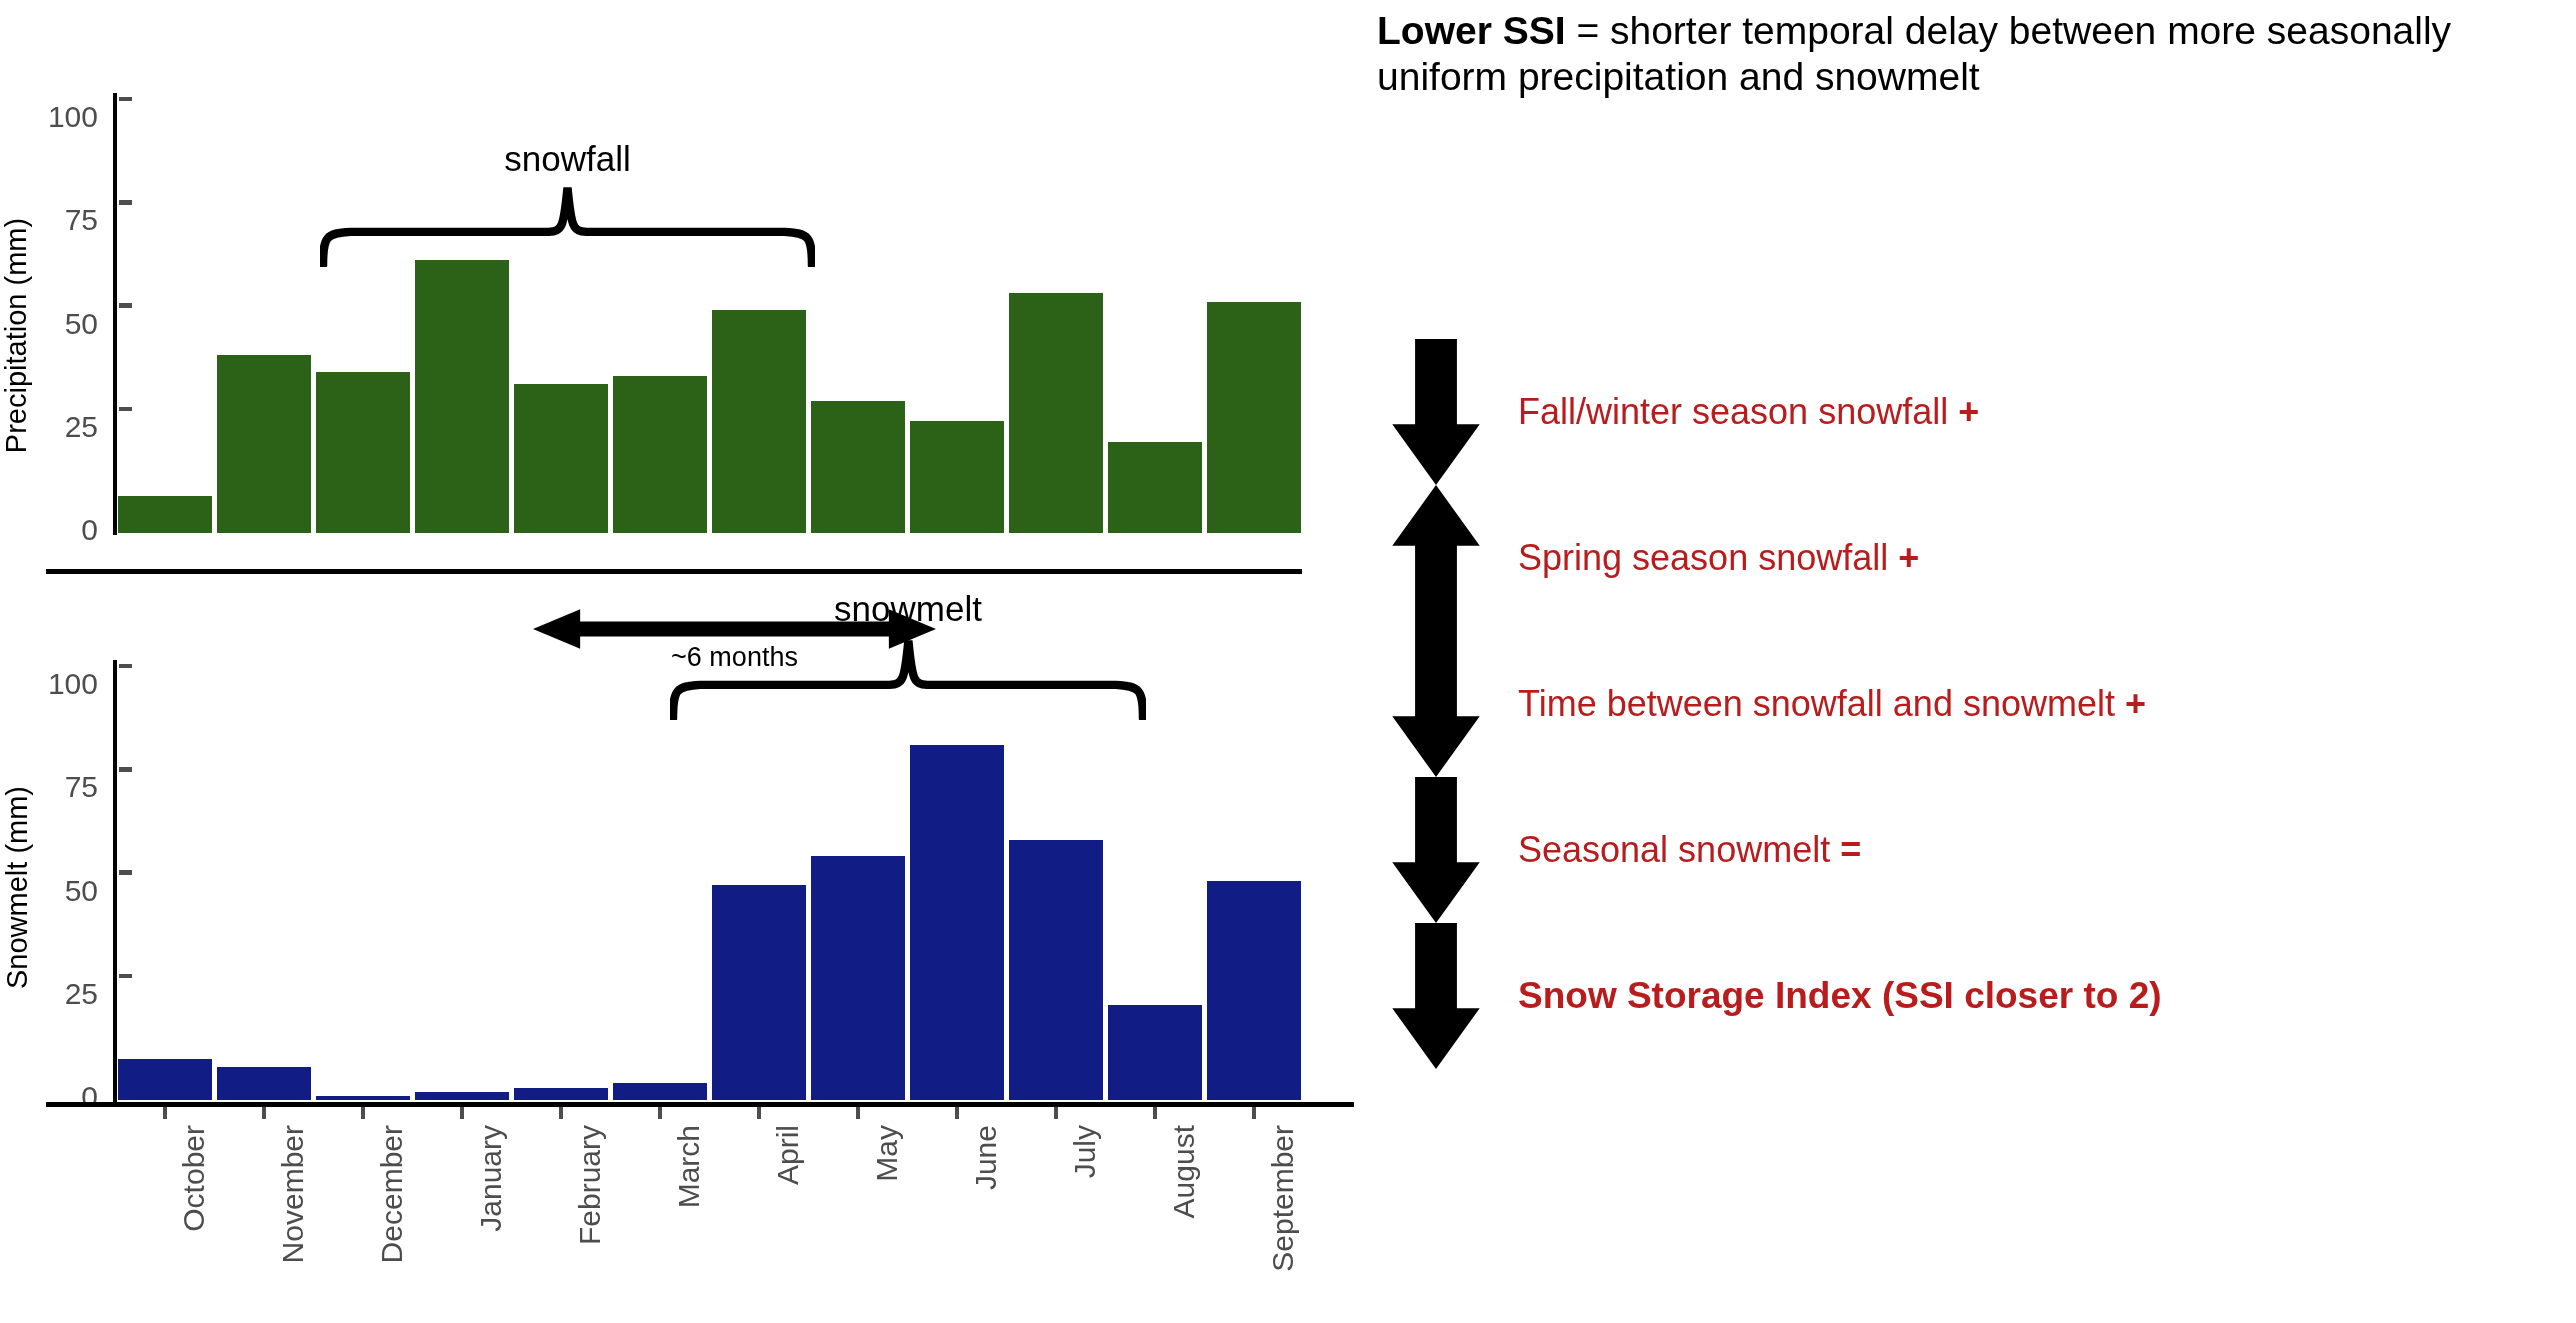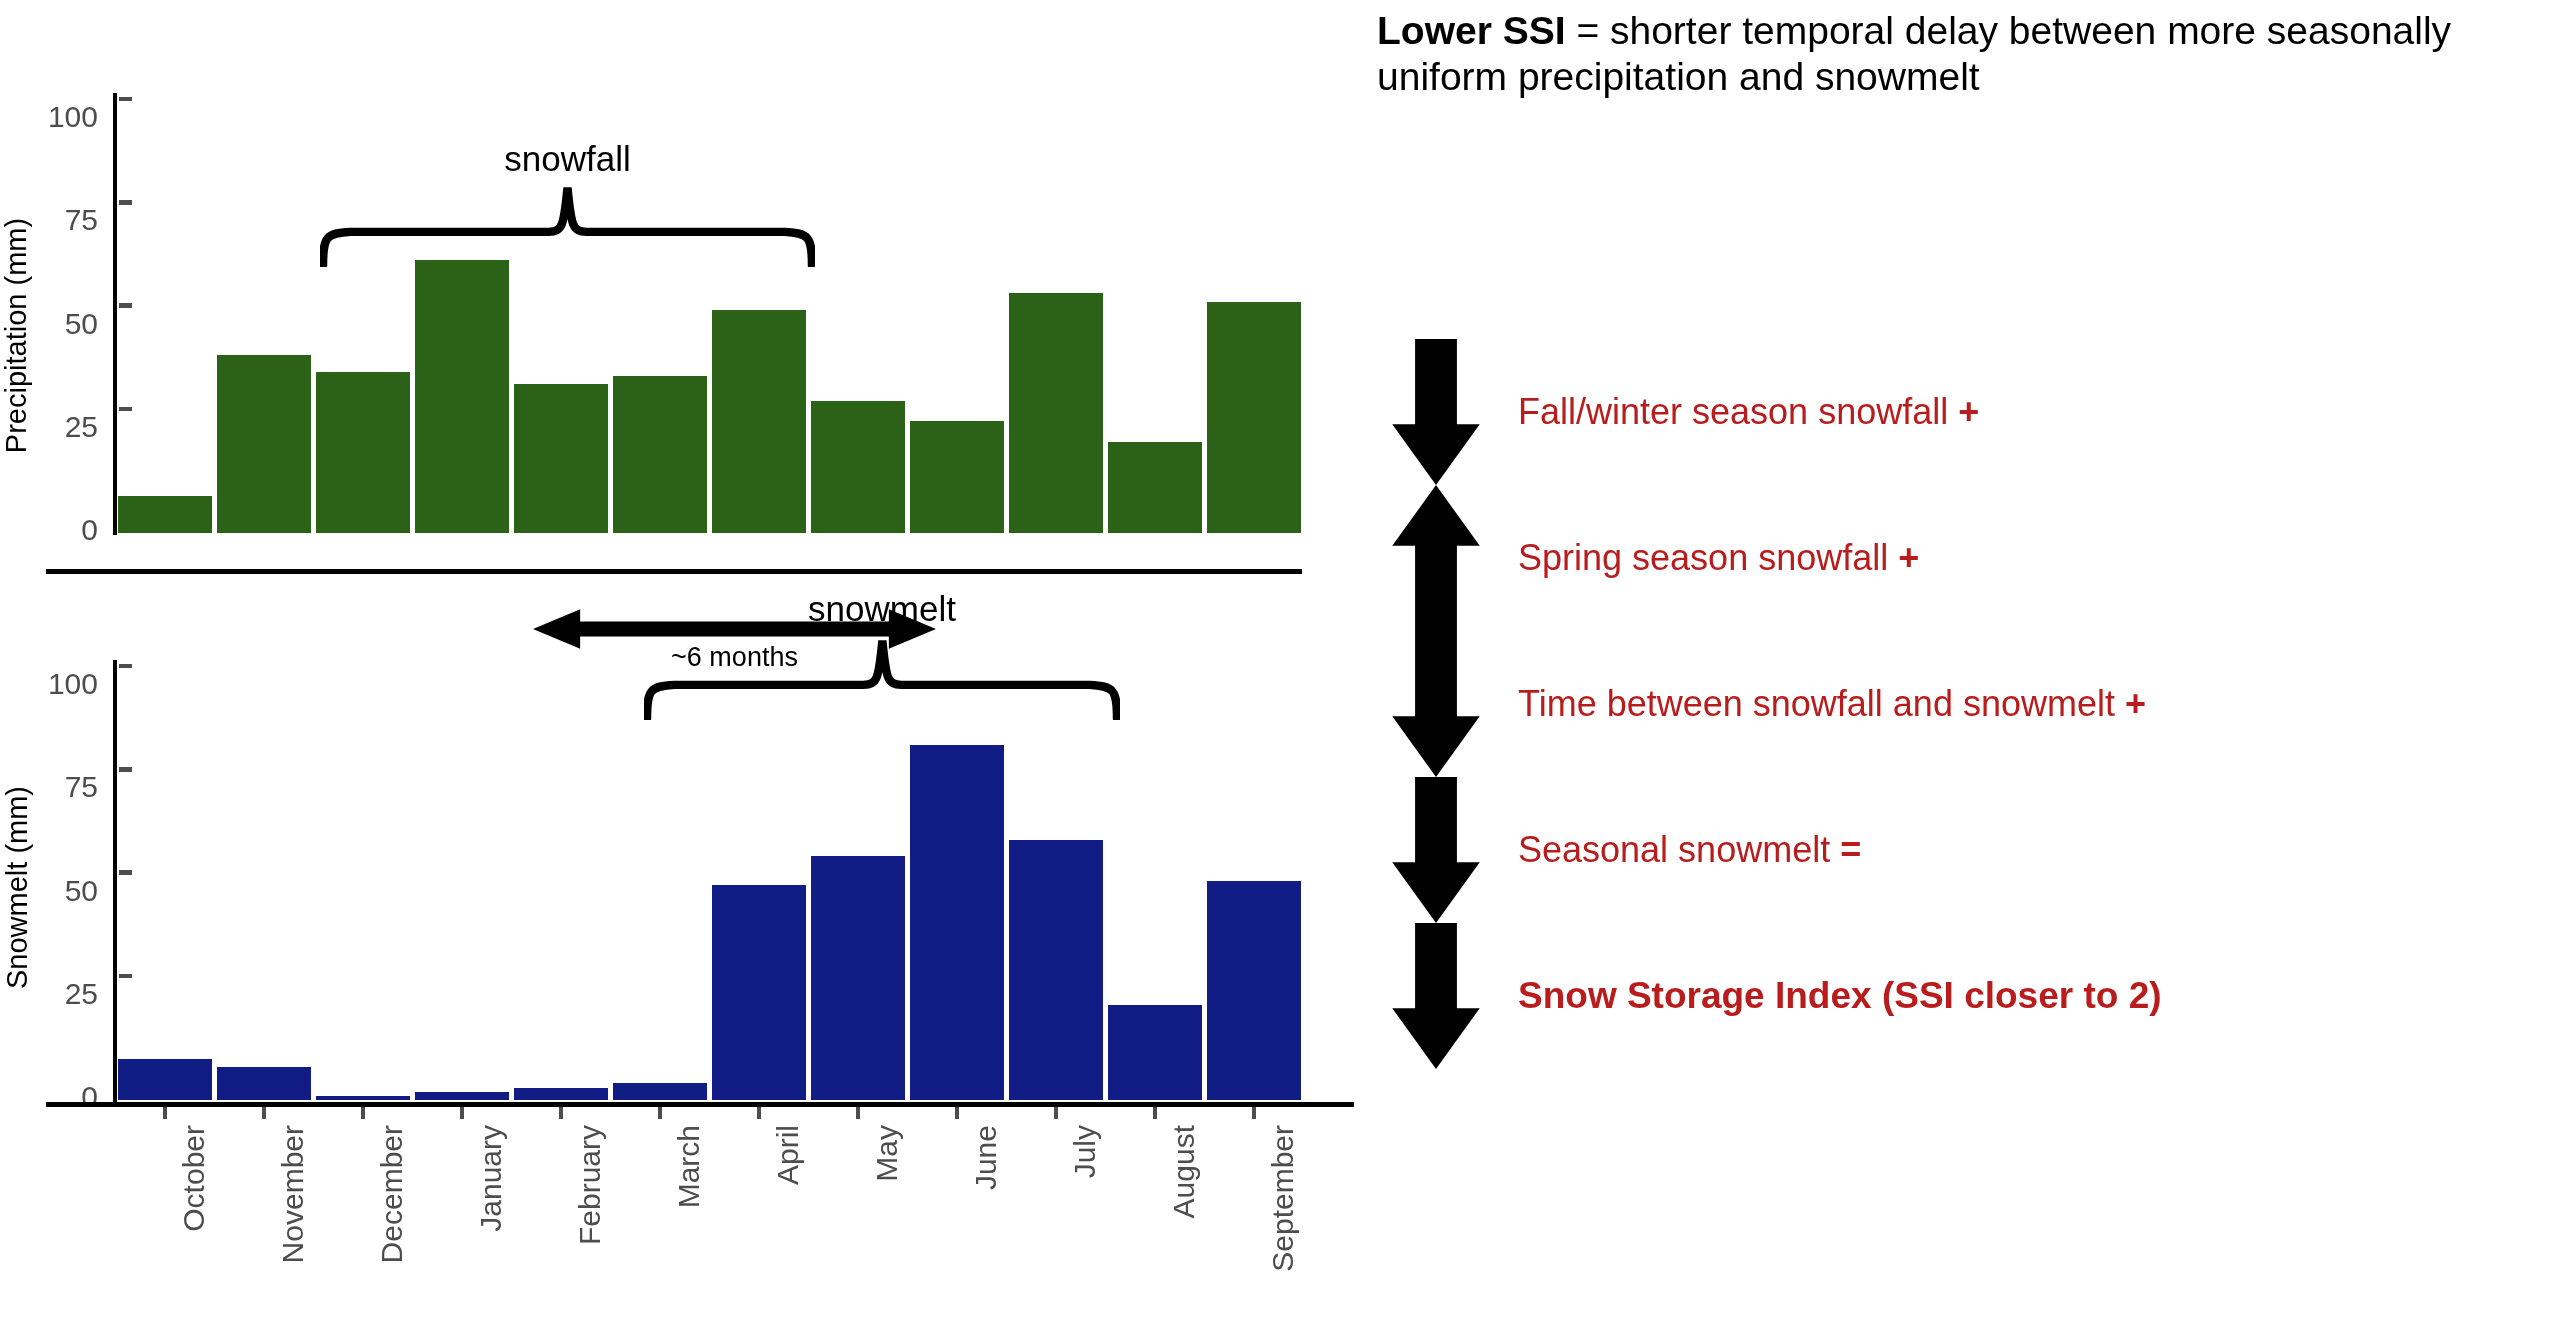--- a/index.html
+++ b/index.html
@@ -345,21 +345,21 @@
           <div class="bar blue" style="height: 3.80952%;"></div>
           <div class="bar blue" style="height: 49.5238%;"></div>
           <div class="bar blue" style="height: 56.1905%;"></div>
           <div class="bar blue" style="height: 81.9048%;"></div>
           <div class="bar blue" style="height: 60%;"></div>
           <div class="bar blue" style="height: 21.9048%;"></div>
           <div class="bar blue" style="height: 50.4762%;"></div>
         </div>
     </div>
 
-    <div class="brace-wrap" style="left:644px; top:-15px; width:476px; height:84px;">
+    <div class="brace-wrap" style="left:670px; top:-15px; width:476px; height:84px;">
       <div class="brace-label" style="top:-47px;">snowmelt</div>
       <svg width="476" height="84" viewBox="0 0 625 110" preserveAspectRatio="none">
         <path d="M4,108 C4,70 8,66 40,64 L288,64 C306,63 308,58 313,6 C318,58 320,63 338,64 L585,64 C617,66 621,70 621,108" fill="none" stroke="#000" stroke-width="11" stroke-linecap="round"></path>
       </svg>
     </div>
   </div>
 
   <div id="xaxis">
     <div class="axis-rule"></div>
     <div class="xticks" id="xtick-row">

